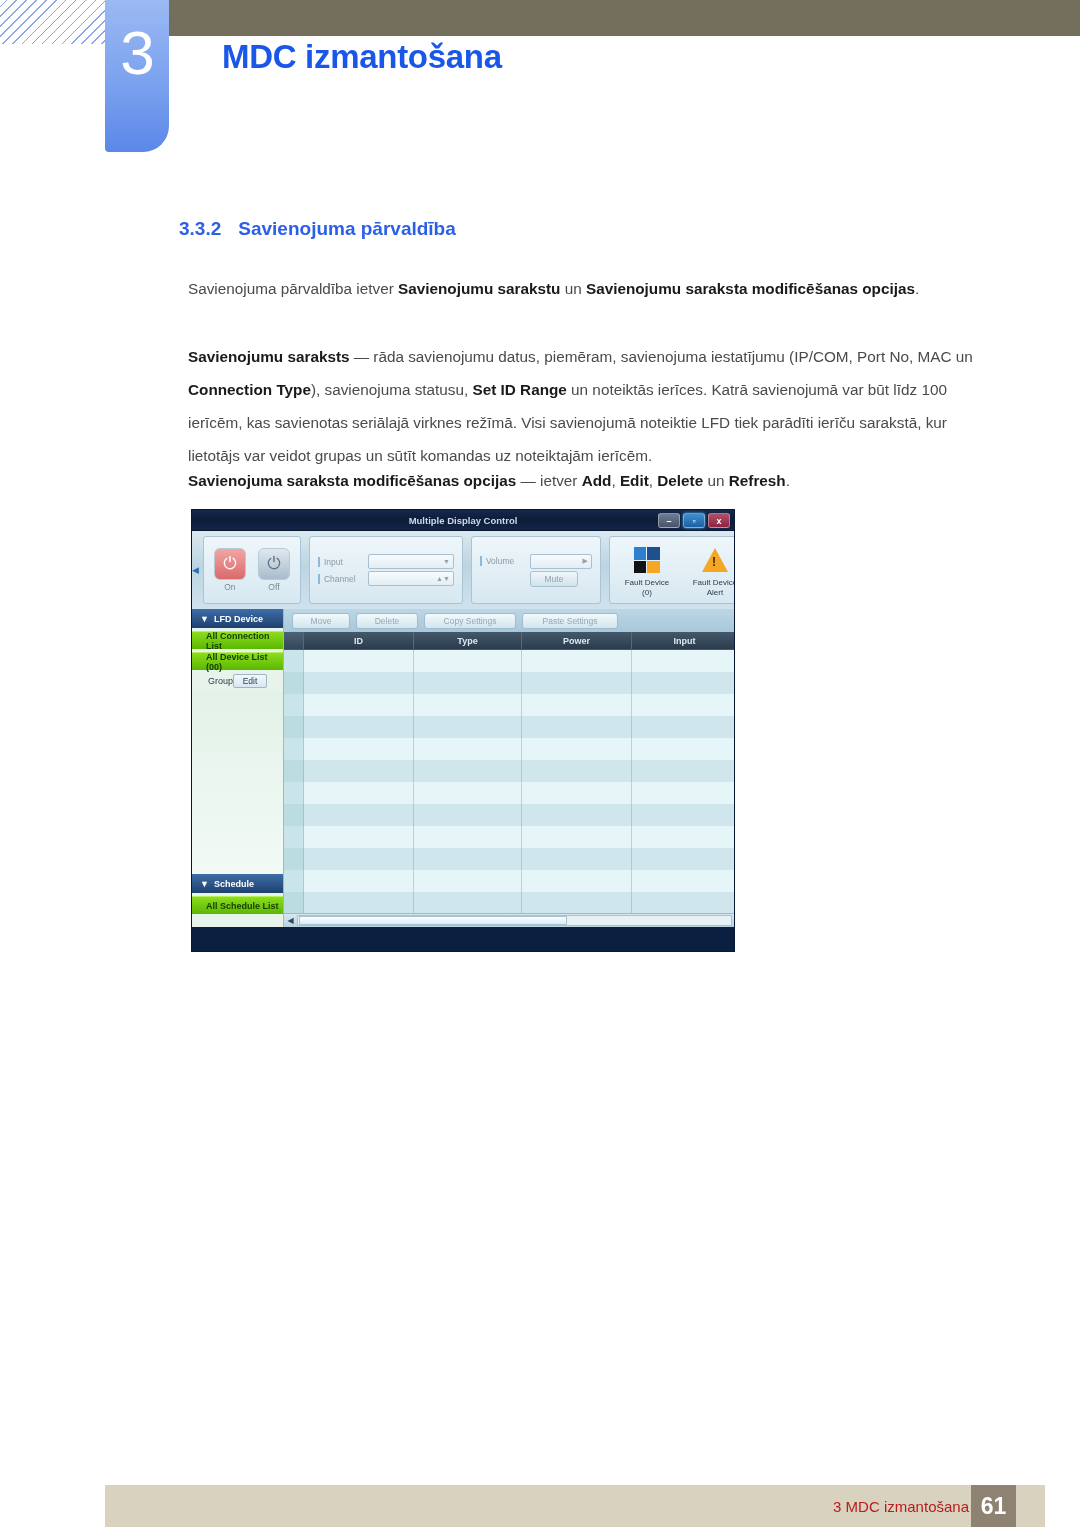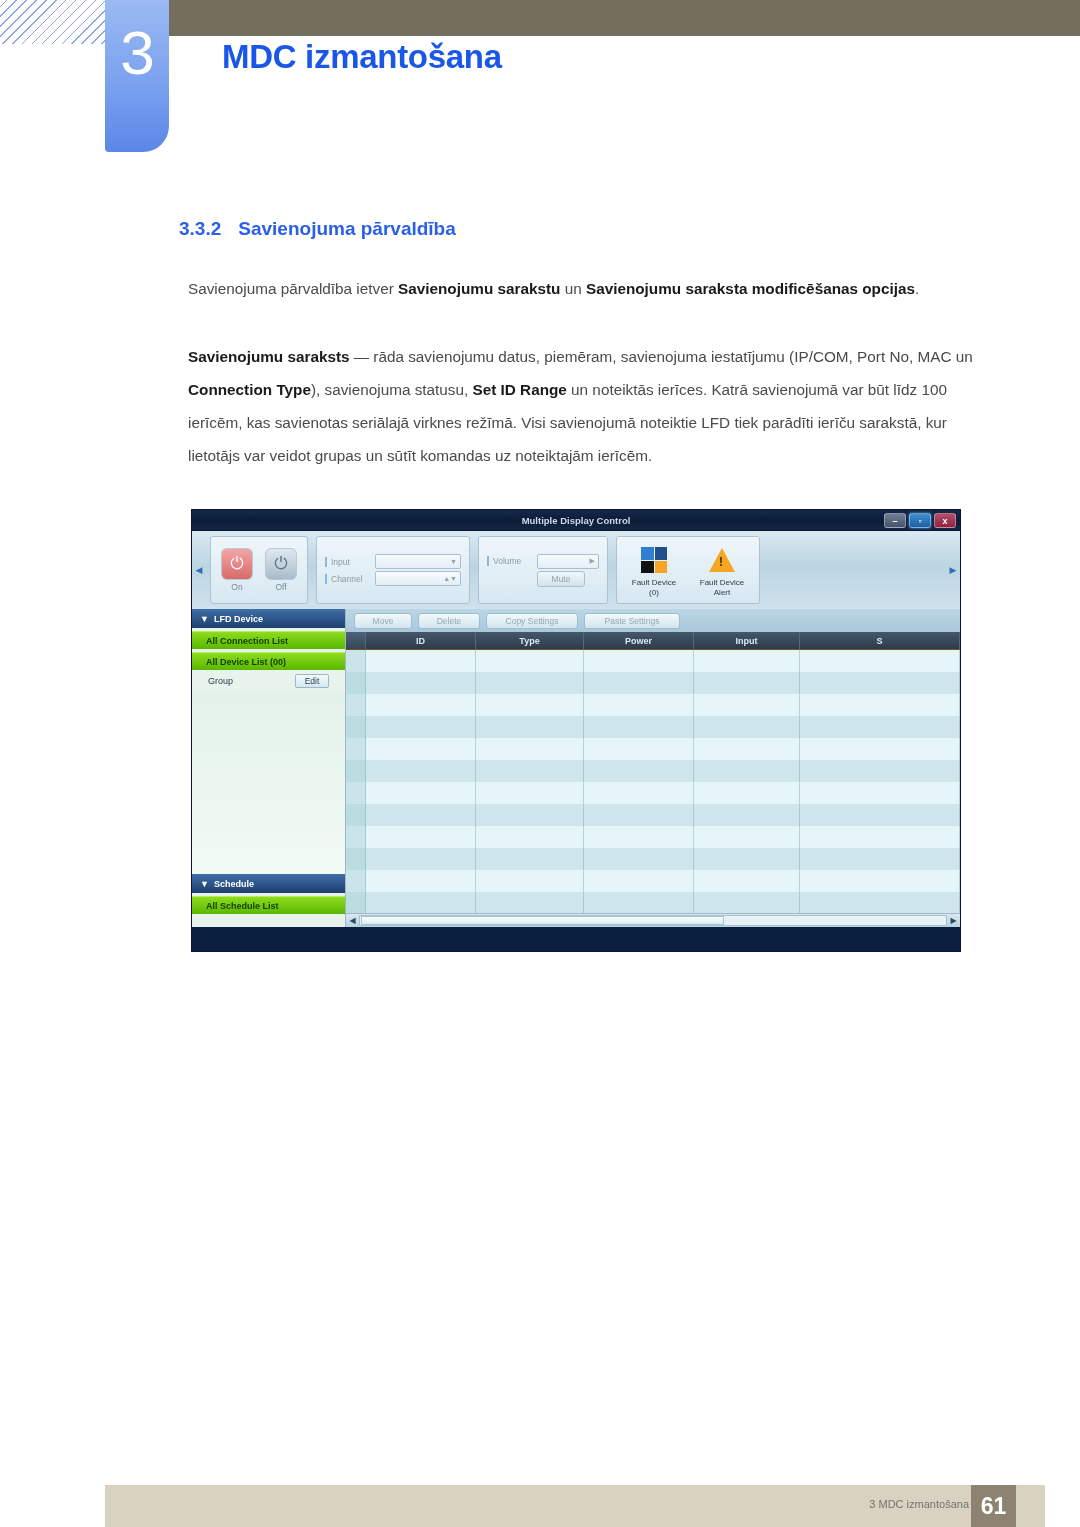--- a/index.html
+++ b/index.html
@@ -45,21 +45,21 @@
 
   .para { position: absolute; left: 188px; width: 790px;
     color: #4a4a4a; font-size: 15.3px; line-height: 33px; }
   .para b { color: #1a1a1a; font-weight: 700; }
   .p1 { top: 272px; }
   .p2 { top: 340px; }
   .p3 { top: 464px; }
 
   
   .mdc {
-    position: absolute; left: 191px; top: 509px; width: 770px; height: 443px;
+    position: absolute; left: 191px; top: 509px; width: 544px; height: 443px;
     background: #0b1f40;
     border: 1px solid #0a1730;
     overflow: hidden;
     font-size: 9px;
   }
   .mdc-titlebar {
     position: relative; height: 21px;
     background: linear-gradient(180deg, #15294b 0%, #0c1c38 50%, #132546 100%);
     border-bottom: 1px solid #0a1830;
   }
@@ -222,21 +222,21 @@
   
   .tb-arrow.right { margin-left: auto; }
 
   
   .footer-bar {
     position: absolute; left: 105px; top: 1485px; width: 940px; height: 42px;
     background: #d8d2bf;
   }
   .footer-text {
     position: absolute; right: 111px; top: 1498px;
-    color: #737373; font-size: 11px;
+    color: #b91c1c; font-size: 15px;
   }
   .footer-page {
     position: absolute; left: 971px; top: 1485px; width: 45px; height: 42px;
     background: #8e8372; color: #fff; font-size: 23px; font-weight: 700;
     display: flex; align-items: center; justify-content: center;
   }
 </style>
 </head>
 <body>
 
@@ -249,20 +249,21 @@
   <div class="chapter-title">MDC izmantošana</div>
 
   <div class="sec-head">
     <span class="num">3.3.2</span><span>Savienojuma pārvaldība</span>
   </div>
 
   <div class="para p1"><span>Savienojuma pārvaldība ietver </span><b>Savienojumu sarakstu</b><span> un </span><b>Savienojumu saraksta modificēšanas opcijas</b><span>.</span></div>
 
   <div class="para p2"><b>Savienojumu saraksts</b><span> — rāda savienojumu datus, piemēram, savienojuma iestatījumu (IP/COM, Port No, MAC un </span><b>Connection Type</b><span>), savienojuma statusu, </span><b>Set ID Range</b><span> un noteiktās ierīces. Katrā savienojumā var būt līdz 100 ierīcēm, kas savienotas seriālajā virknes režīmā. Visi savienojumā noteiktie LFD tiek parādīti ierīču sarakstā, kur lietotājs var veidot grupas un sūtīt komandas uz noteiktajām ierīcēm.</span></div>
 
+  <div class="para p3"><b>Savienojuma saraksta modificēšanas opcijas</b><span> — ietver </span><b>Add</b><span>, </span><b>Edit</b><span>, </span><b>Delete</b><span> un </span><b>Refresh</b><span>.</span></div>
 
   <div class="mdc">
 
     <div class="mdc-titlebar">
       <div class="mdc-title">Multiple Display Control</div>
       <div class="win-btns">
         <div class="win-btn win-min">–</div>
         <div class="win-btn win-max">▫</div>
         <div class="win-btn win-close">x</div>
       </div>

